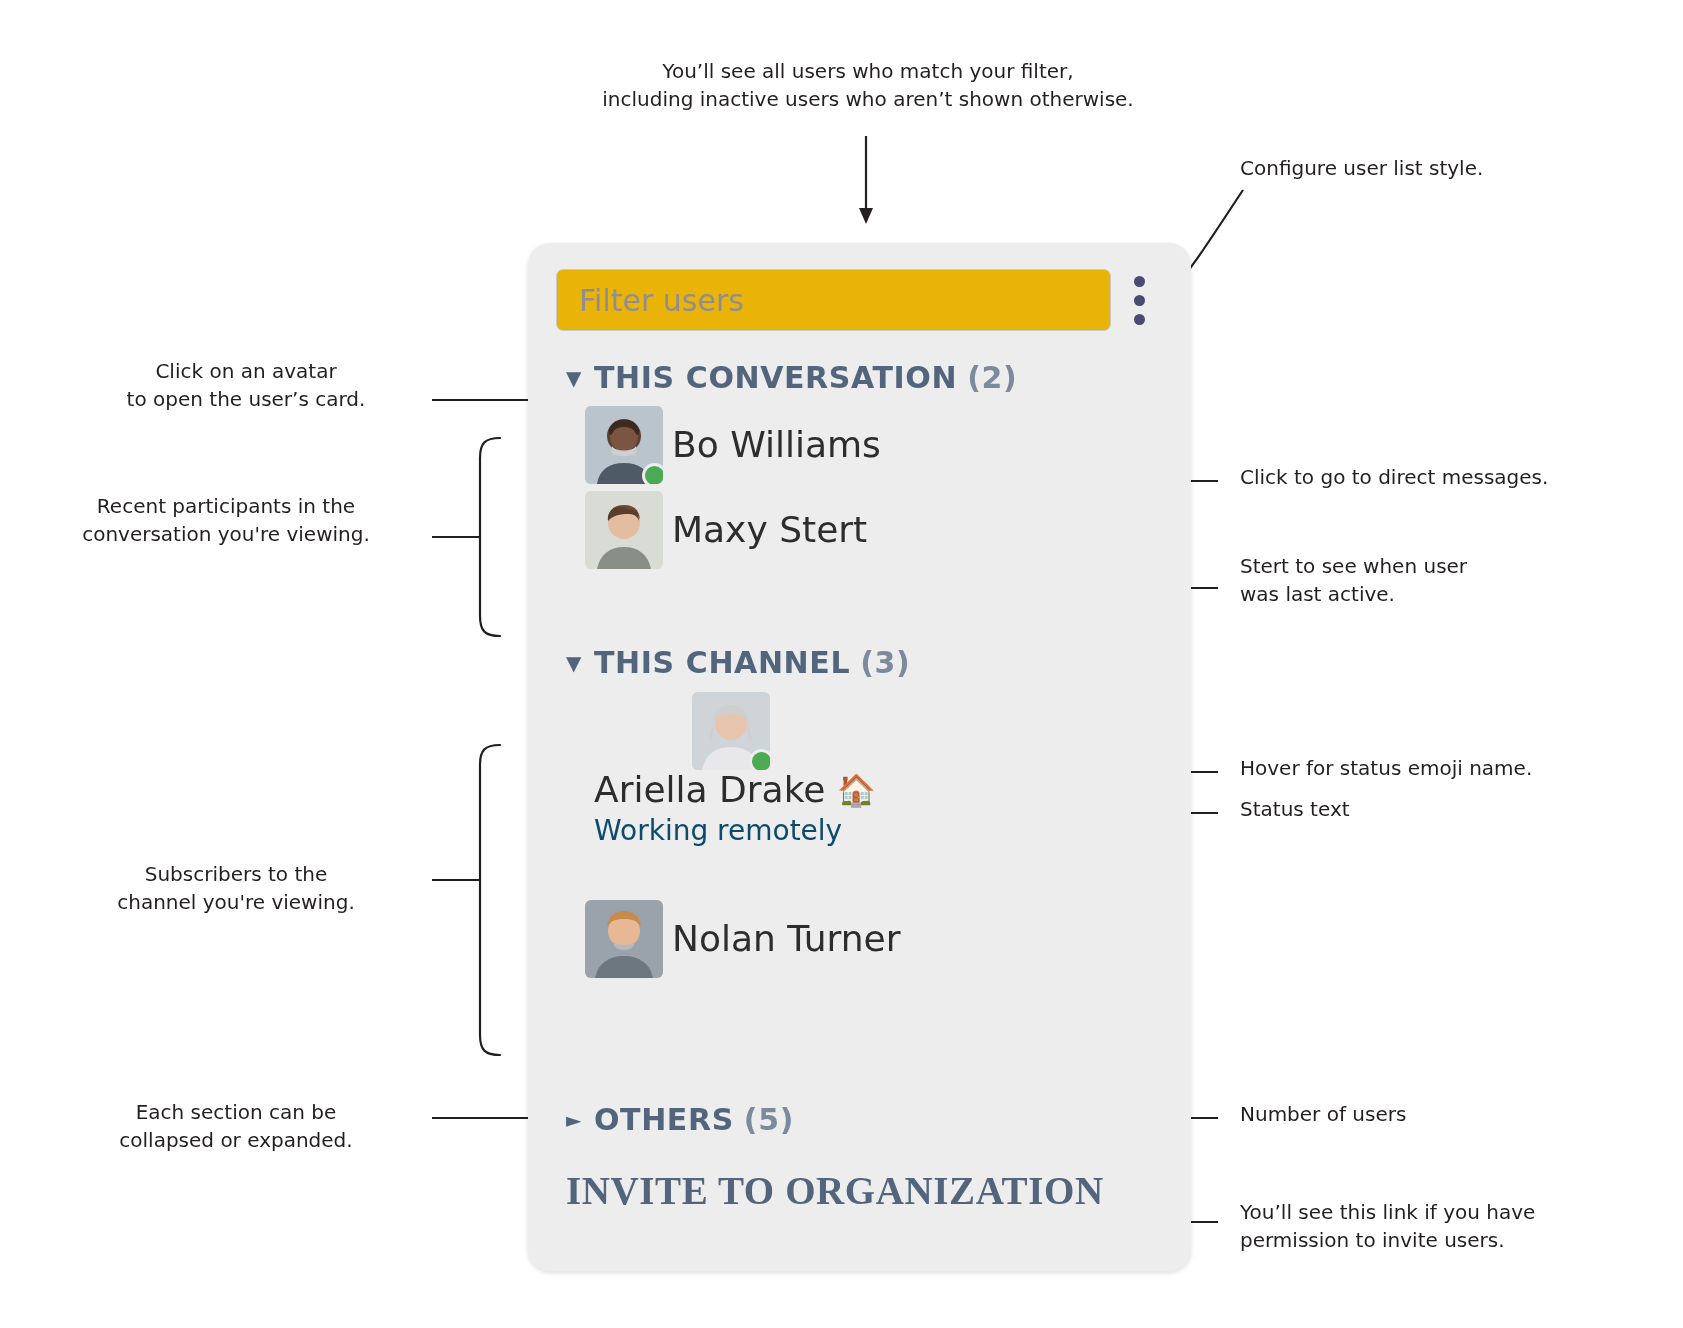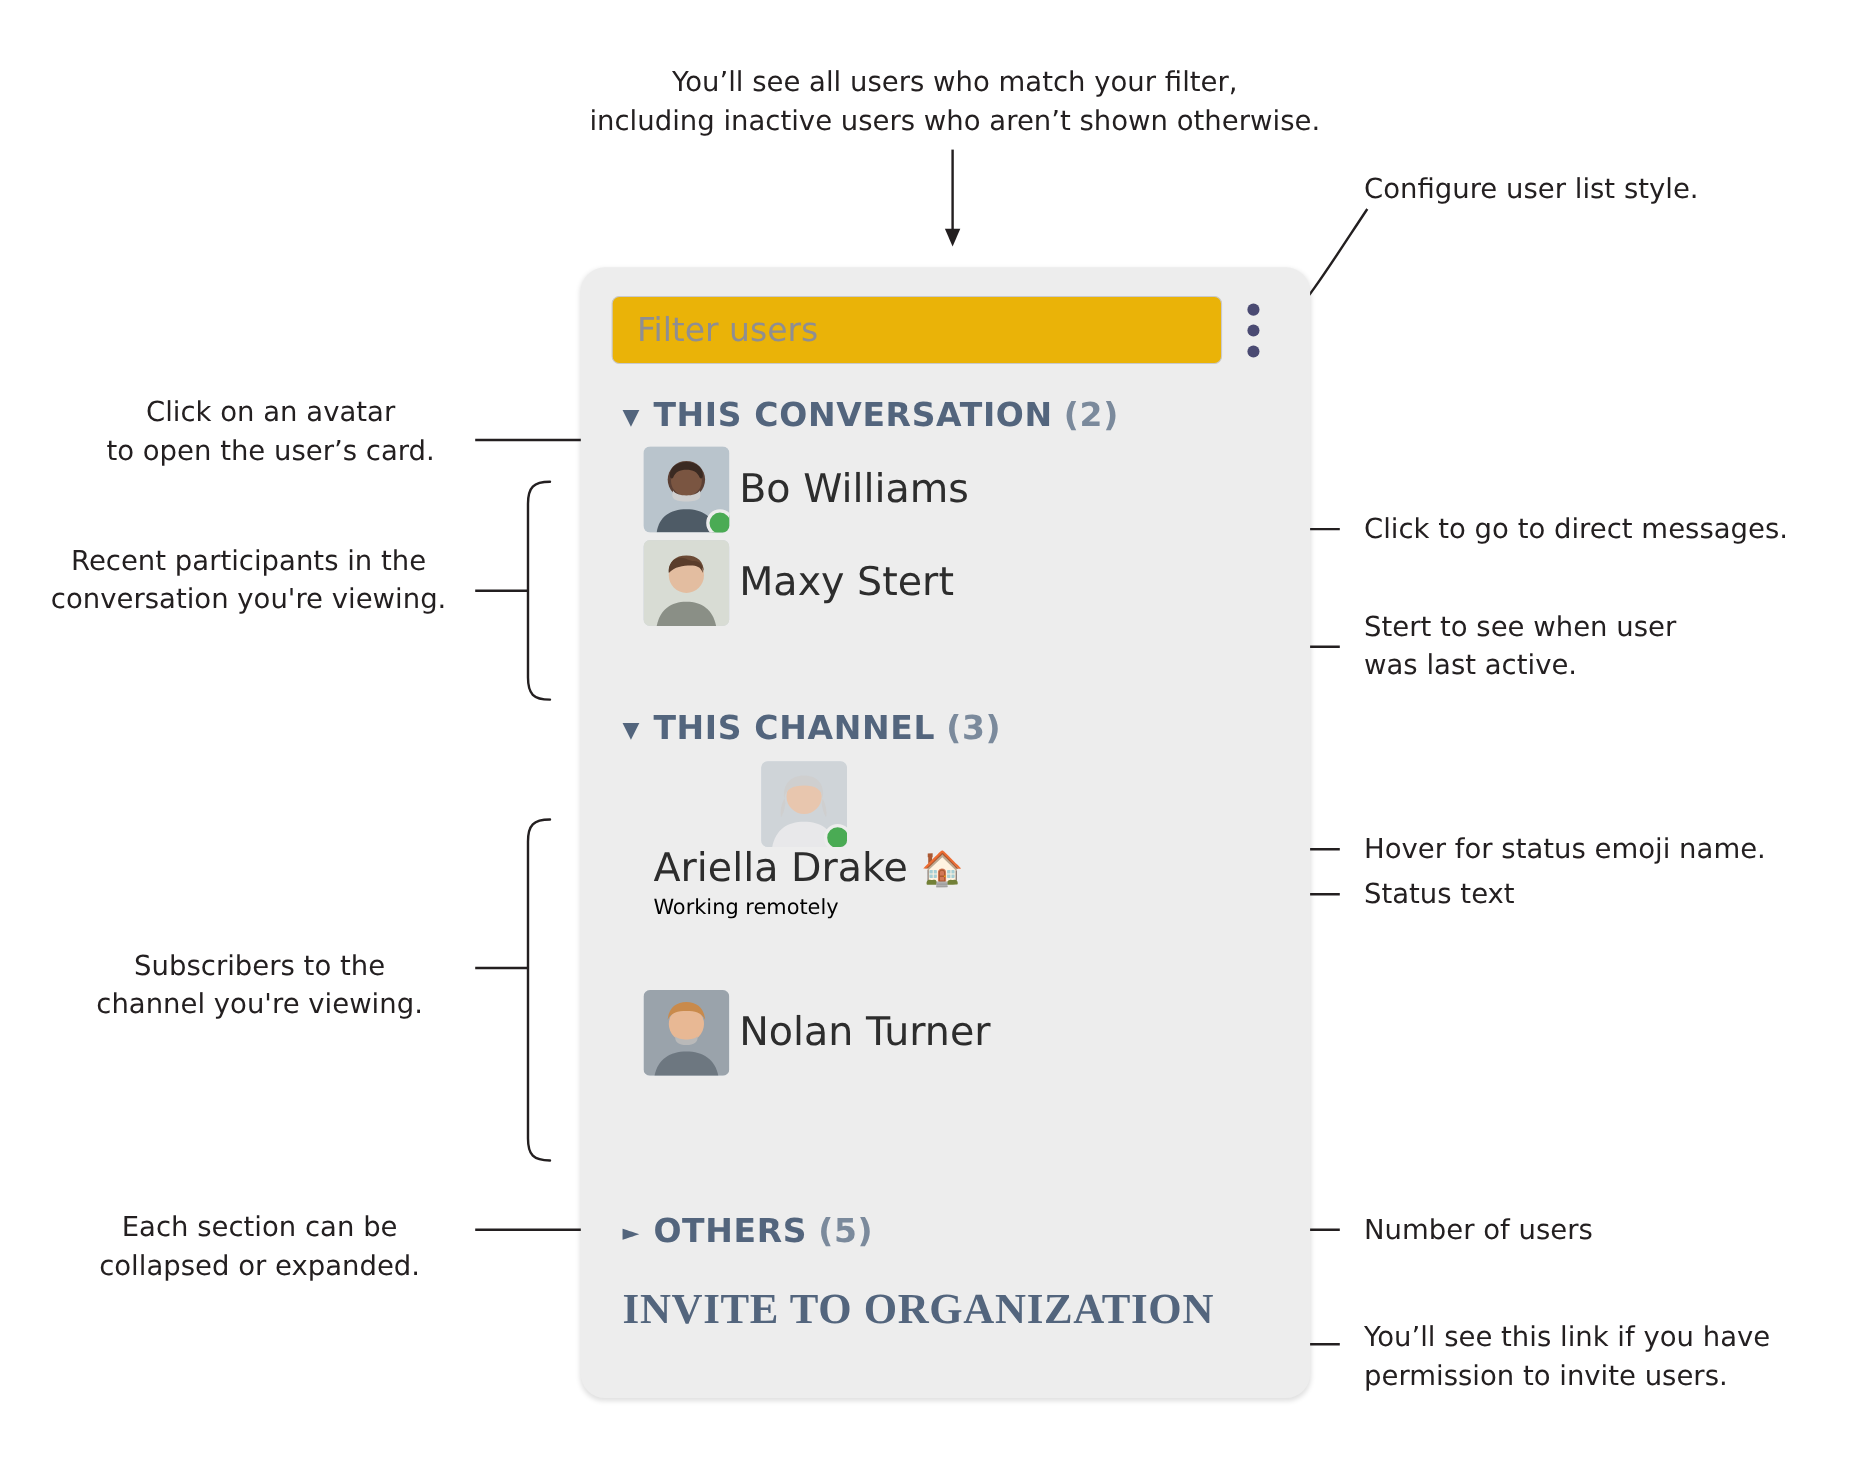--- a/index.html
+++ b/index.html
@@ -13,21 +13,21 @@
     position: relative;
     font-family: "DejaVu Sans", sans-serif;
     color: #2b2b2b;
     overflow: hidden;
   }
 
   
   .annot {
     position: absolute;
     font-family: "DejaVu Sans", sans-serif;
-    font-size: 25px;
+    font-size: 20px;
     line-height: 1.38;
     color: #231f20;
     white-space: pre-line;
   }
   .annot.right { text-align: left; }
   .annot.left  { text-align: center; }
   .annot.center{ text-align: center; }
 
   svg.lines {
     position: absolute;
@@ -149,22 +149,22 @@
     font-family: "DejaVu Sans", sans-serif;
     font-size: 36px;
     color: #2d2d2d;
     line-height: 1.1;
     display: flex;
     align-items: center;
   }
   .uname .emoji { font-size: 31px; margin-left: 12px; }
   .ustatus {
     font-family: "DejaVu Sans", sans-serif;
-    font-size: 19px;
-    color: #000000;
+    font-size: 28px;
+    color: #0c4a6e;
     margin-top: 4px;
   }
 
   .invite-link {
     position: absolute;
     left: 38px;
     top: 925px;
     font-family: Liberation Serif, serif;
     font-size: 39px;
     font-weight: bold;

